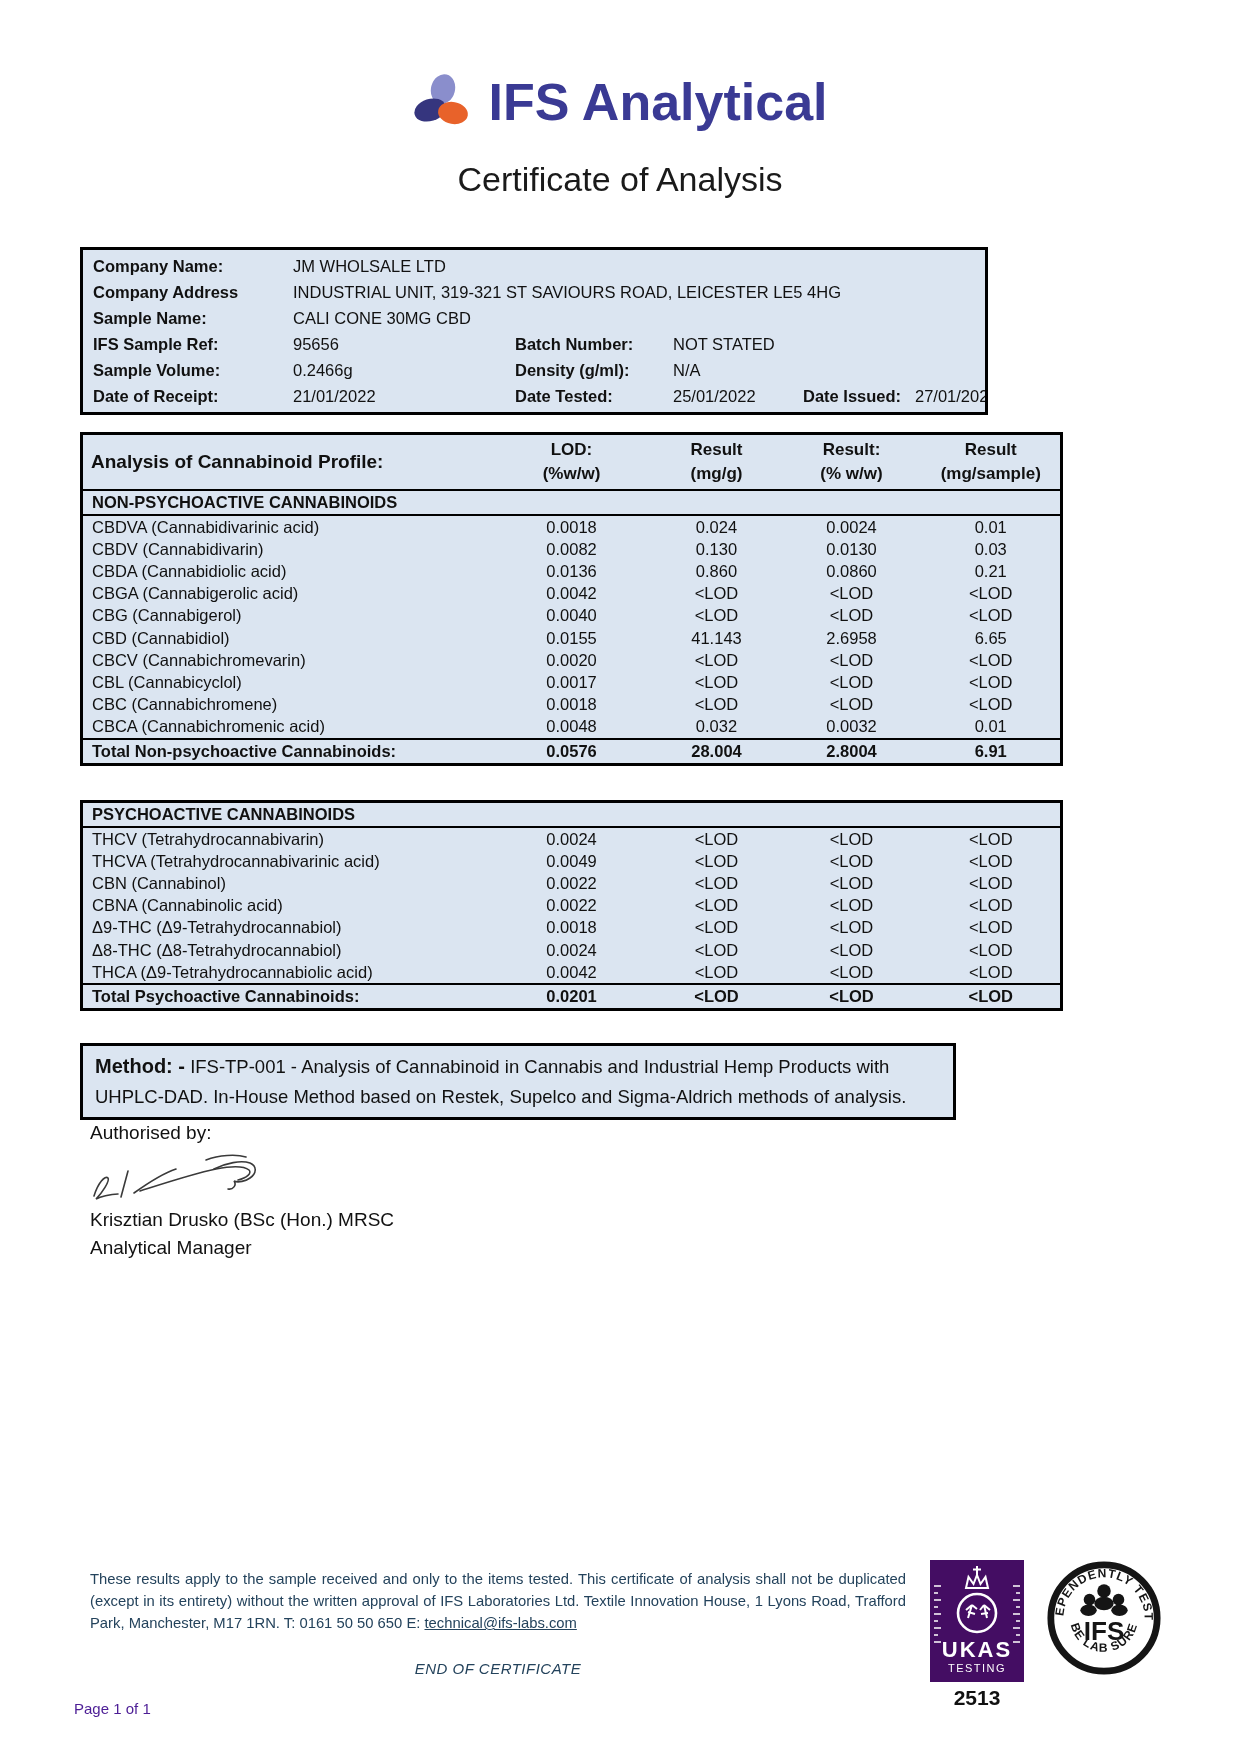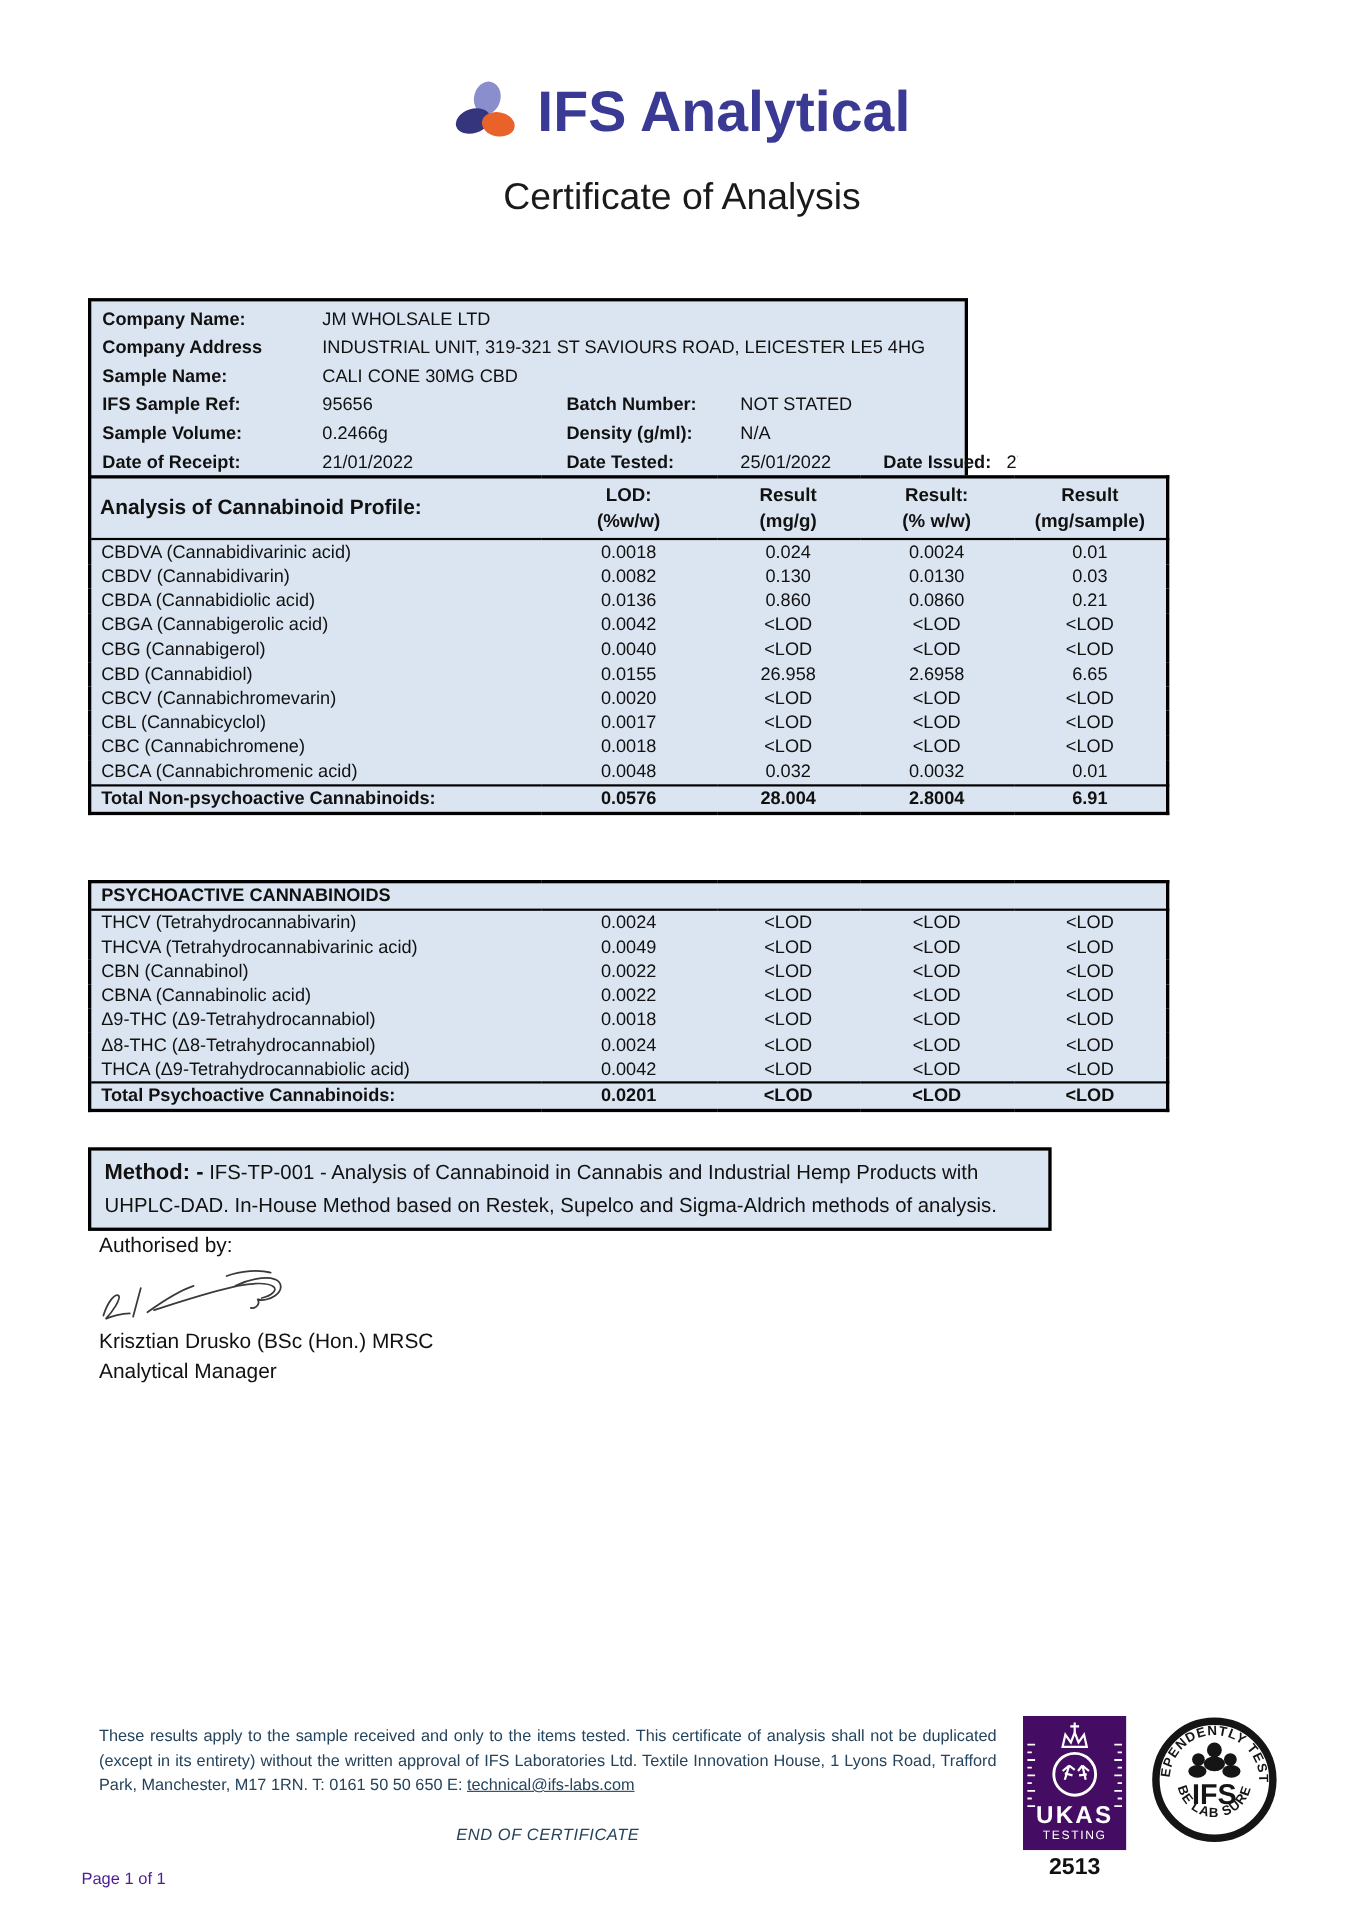--- a/index.html
+++ b/index.html
@@ -6,21 +6,21 @@
   .page{position:relative;width:1240px;height:1754px;background:#ffffff;margin:0 auto;
         font-family:"Liberation Sans", sans-serif;color:#111;overflow:hidden;}
   .abs{position:absolute;}
 
   
   .brand-row{top:72px;left:0;width:1240px;display:flex;justify-content:center;align-items:center;gap:14px;}
   .brand-text{font-size:52px;font-weight:bold;color:#3a3a94;letter-spacing:0px;}
   .doc-title{top:160px;left:0;width:1240px;text-align:center;font-size:34px;color:#1a1a1a;}
 
   
-  .info-table{top:271px;left:80px;width:800px;background:#dbe5f1;border:3px solid #000;
+  .info-table{top:247px;left:80px;width:908px;background:#dbe5f1;border:3px solid #000;
               display:grid;grid-template-columns:200px 222px 158px 130px 112px 1fr;
               padding:3px 0;box-sizing:border-box;}
   .info-table .cell{padding:1px 10px;font-size:16.5px;line-height:24px;white-space:nowrap;overflow:hidden;}
   .info-table .label{font-weight:bold;}
 
   
   .analysis{border-collapse:collapse;border:3px solid #000;background:#dbe5f1;table-layout:fixed;width:980px;padding-left:10px;}
   .analysis th,.analysis td{font-family:"Liberation Sans",sans-serif;}
   .t1{top:432px;left:80px;}
   .t2{top:800px;left:80px;}
@@ -113,20 +113,23 @@
           <span>Result:</span>
           <span>(% w/w)</span>
           </th>
         <th class="col-h">
           <span>Result</span>
           <span>(mg/sample)</span>
           </th>
       </tr>
     </thead>
     <tbody id="tbody1">
+        <tr class="section-row">
+          <td colspan="5">NON-PSYCHOACTIVE CANNABINOIDS</td>
+        </tr>
         <tr class="data-row">
           <td class="name">CBDVA (Cannabidivarinic acid)</td>
           <td class="num">0.0018</td>
           <td class="num">0.024</td>
           <td class="num">0.0024</td>
           <td class="num">0.01</td>
         </tr>
         <tr class="data-row">
           <td class="name">CBDV (Cannabidivarin)</td>
           <td class="num">0.0082</td>
@@ -151,21 +154,21 @@
         <tr class="data-row">
           <td class="name">CBG (Cannabigerol)</td>
           <td class="num">0.0040</td>
           <td class="num">&lt;LOD</td>
           <td class="num">&lt;LOD</td>
           <td class="num">&lt;LOD</td>
         </tr>
         <tr class="data-row">
           <td class="name">CBD (Cannabidiol)</td>
           <td class="num">0.0155</td>
-          <td class="num">26.958</td>
+          <td class="num">41.143</td>
           <td class="num">2.6958</td>
           <td class="num">6.65</td>
         </tr>
         <tr class="data-row">
           <td class="name">CBCV (Cannabichromevarin)</td>
           <td class="num">0.0020</td>
           <td class="num">&lt;LOD</td>
           <td class="num">&lt;LOD</td>
           <td class="num">&lt;LOD</td>
         </tr>

